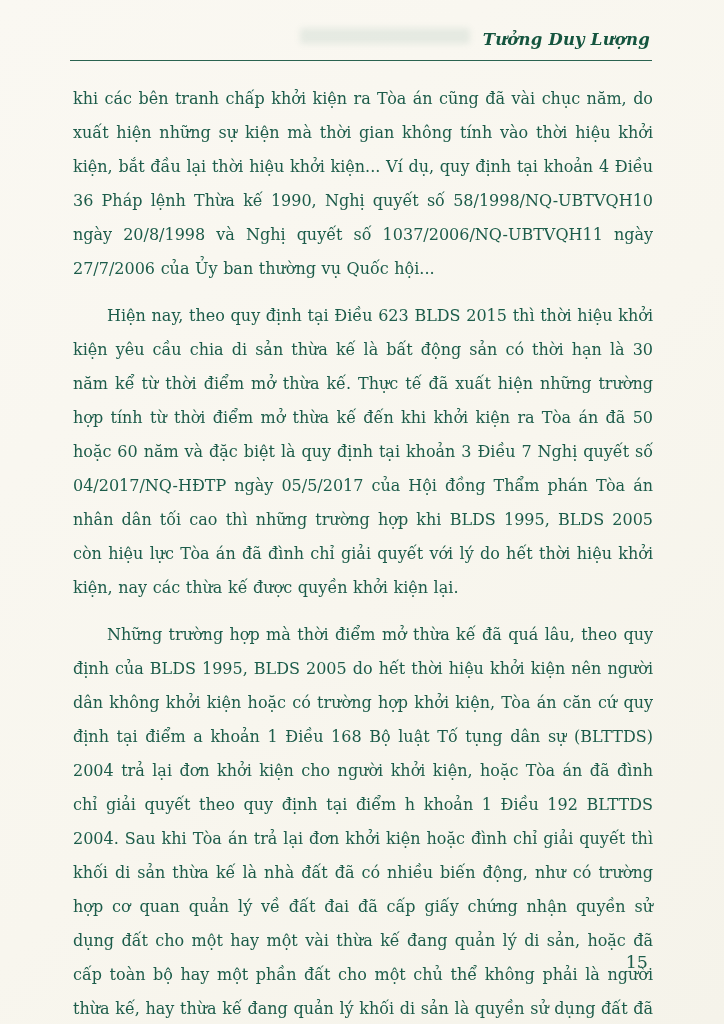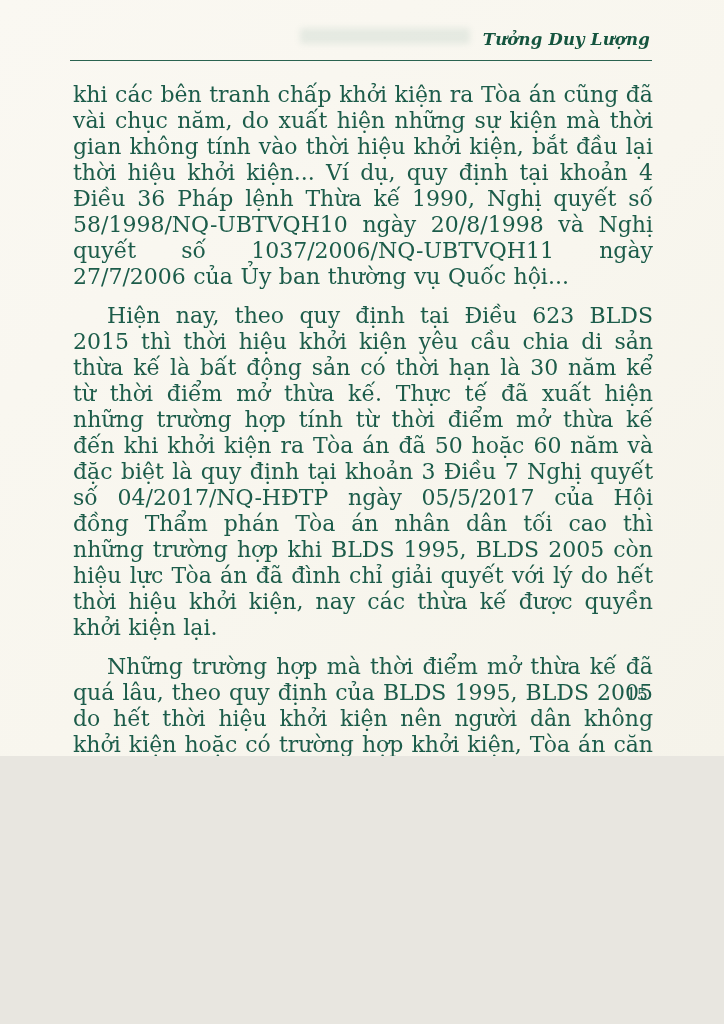--- a/index.html
+++ b/index.html
@@ -3,21 +3,21 @@
 <meta charset="utf-8">
 <style>
   html, body {
     margin: 0;
     padding: 0;
     background: #e8e6e0;
   }
   .page {
     position: relative;
     width: 724px;
-    height: 756px;
+    height: 1024px;
     margin: 0 auto;
     background: #f9f7f0;
     background: linear-gradient(135deg, #faf8f2 0%, #f8f6ee 55%, #f5f3ea 100%);
     overflow: hidden;
     font-family: "DejaVu Serif", "Liberation Serif", serif;
     color: #1c5c4a;
     box-sizing: border-box;
     padding-left: 24px;
   }
   
@@ -54,22 +54,22 @@
     margin: 0;
   }
   .body-text {
     position: absolute;
     top: 82px;
     left: 73px;
     width: 580px;
   }
   .para {
     margin: 0 0 13px 0;
-    font-size: 22px;
-    line-height: 26px;
+    font-size: 16px;
+    line-height: 34px;
     text-align: justify;
     text-indent: 34px;
     color: #1c5c4a;
     word-spacing: 0.5px;
   }
   .para.continued {
     text-indent: 0;
   }
   .page-number {
     position: absolute;

